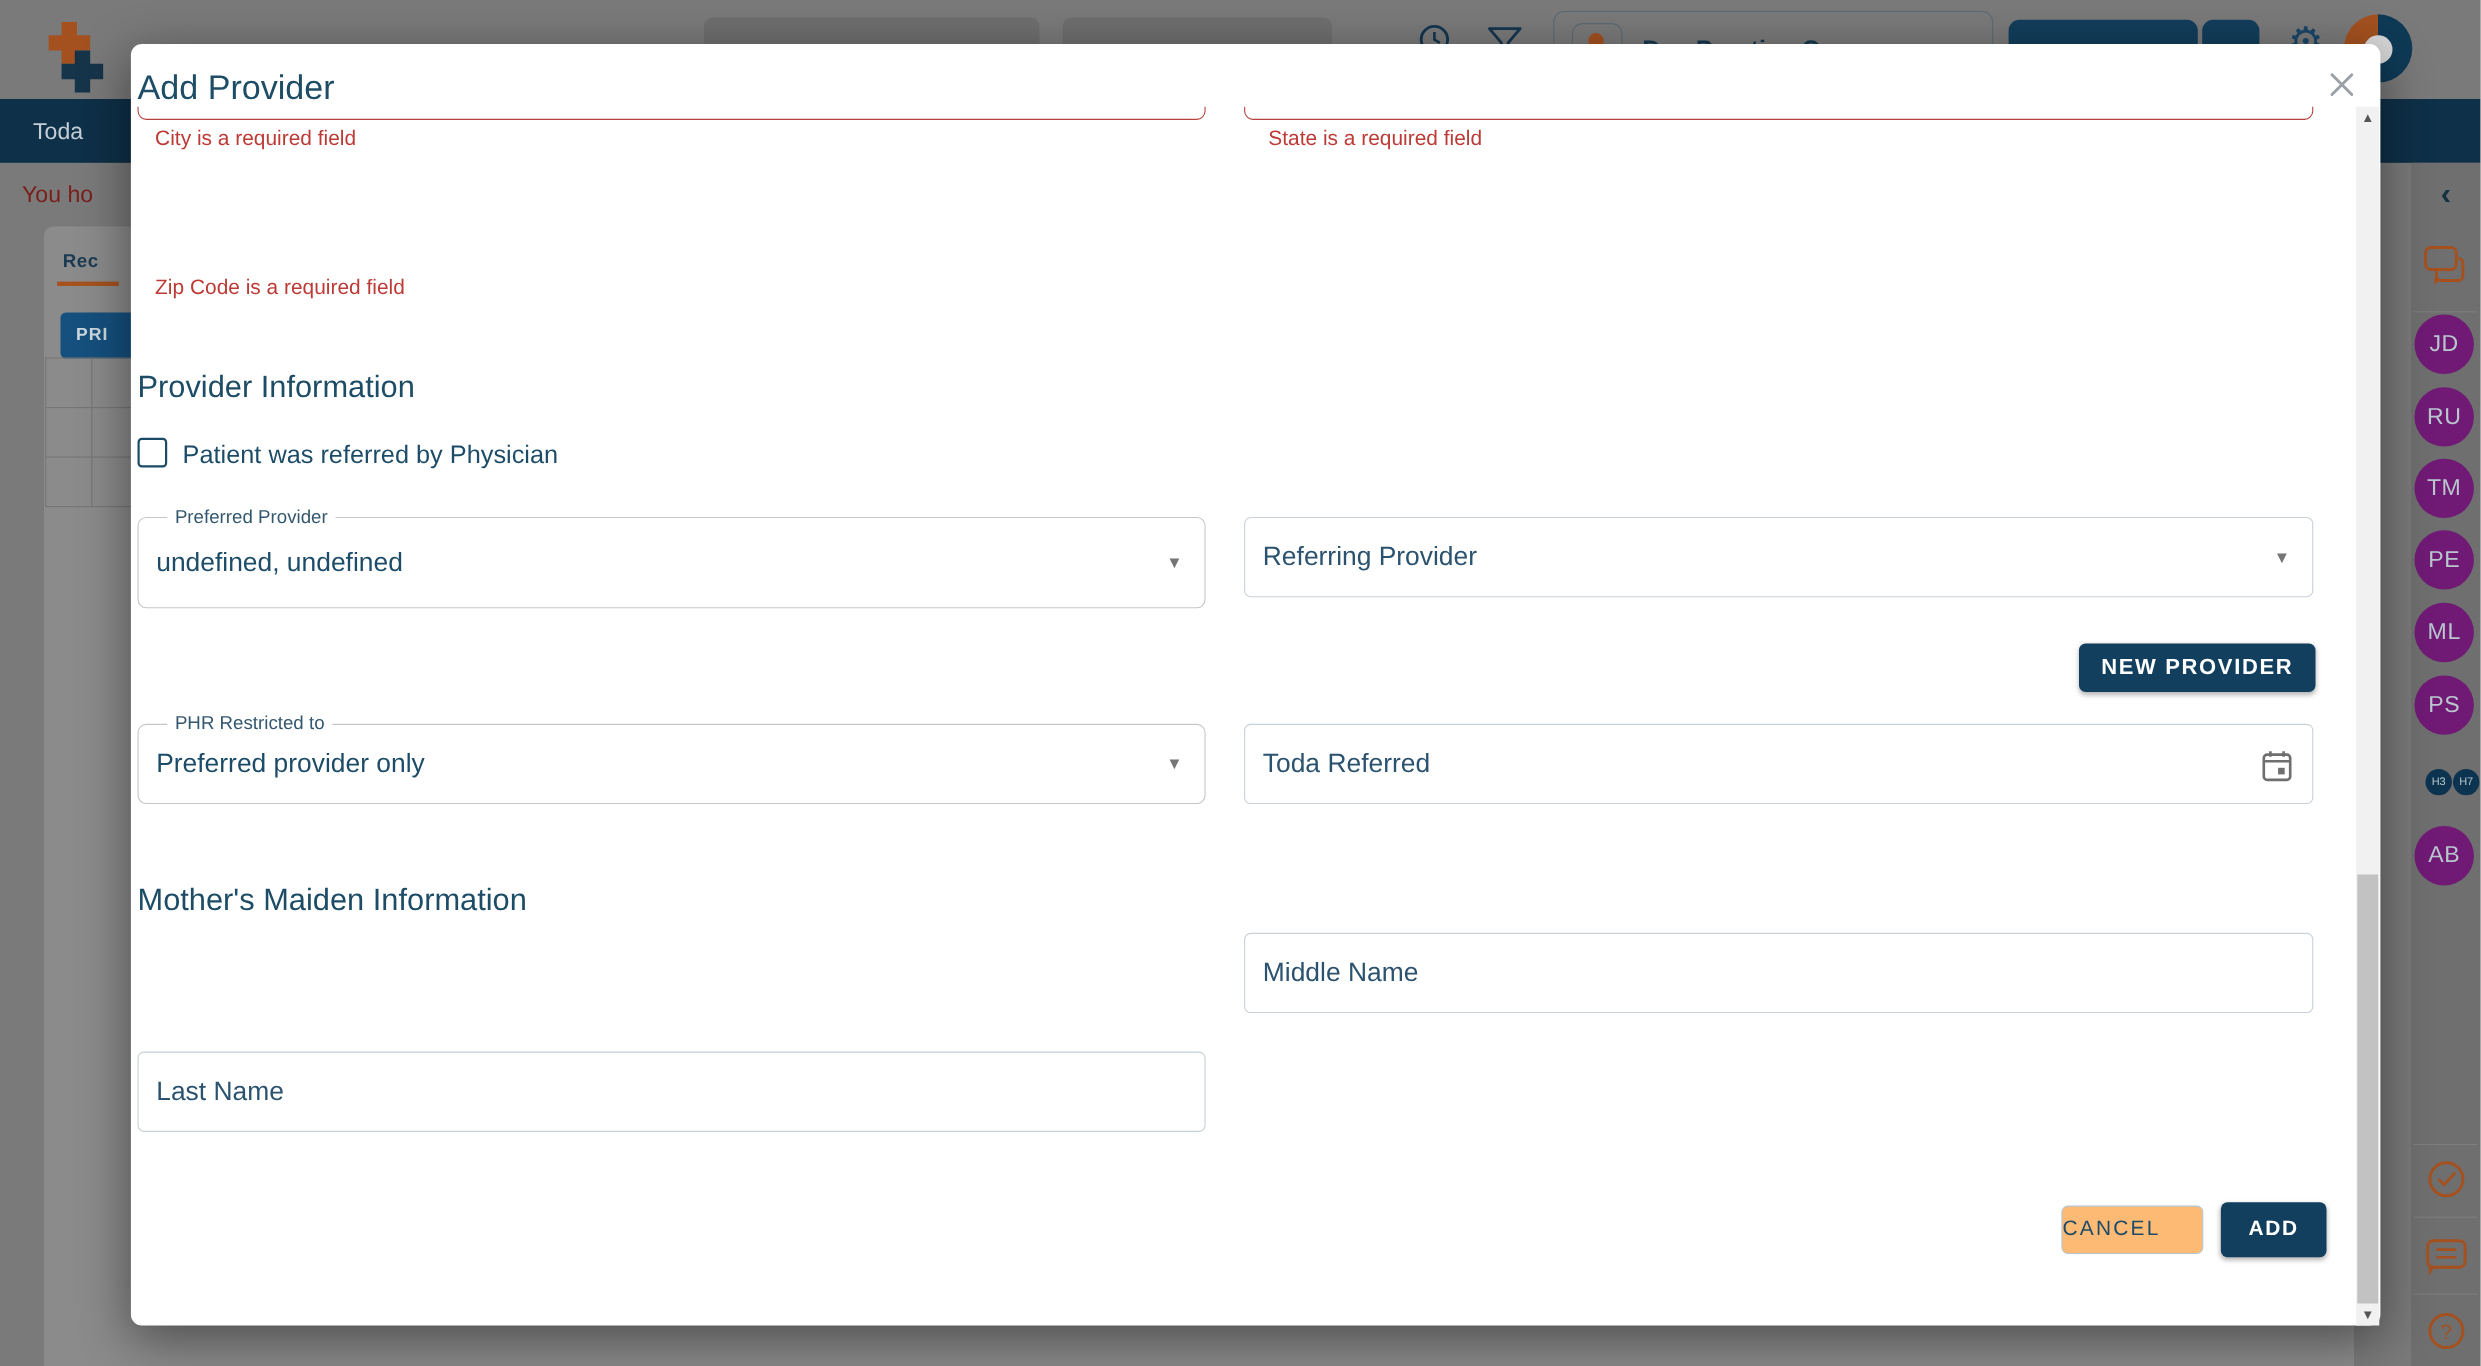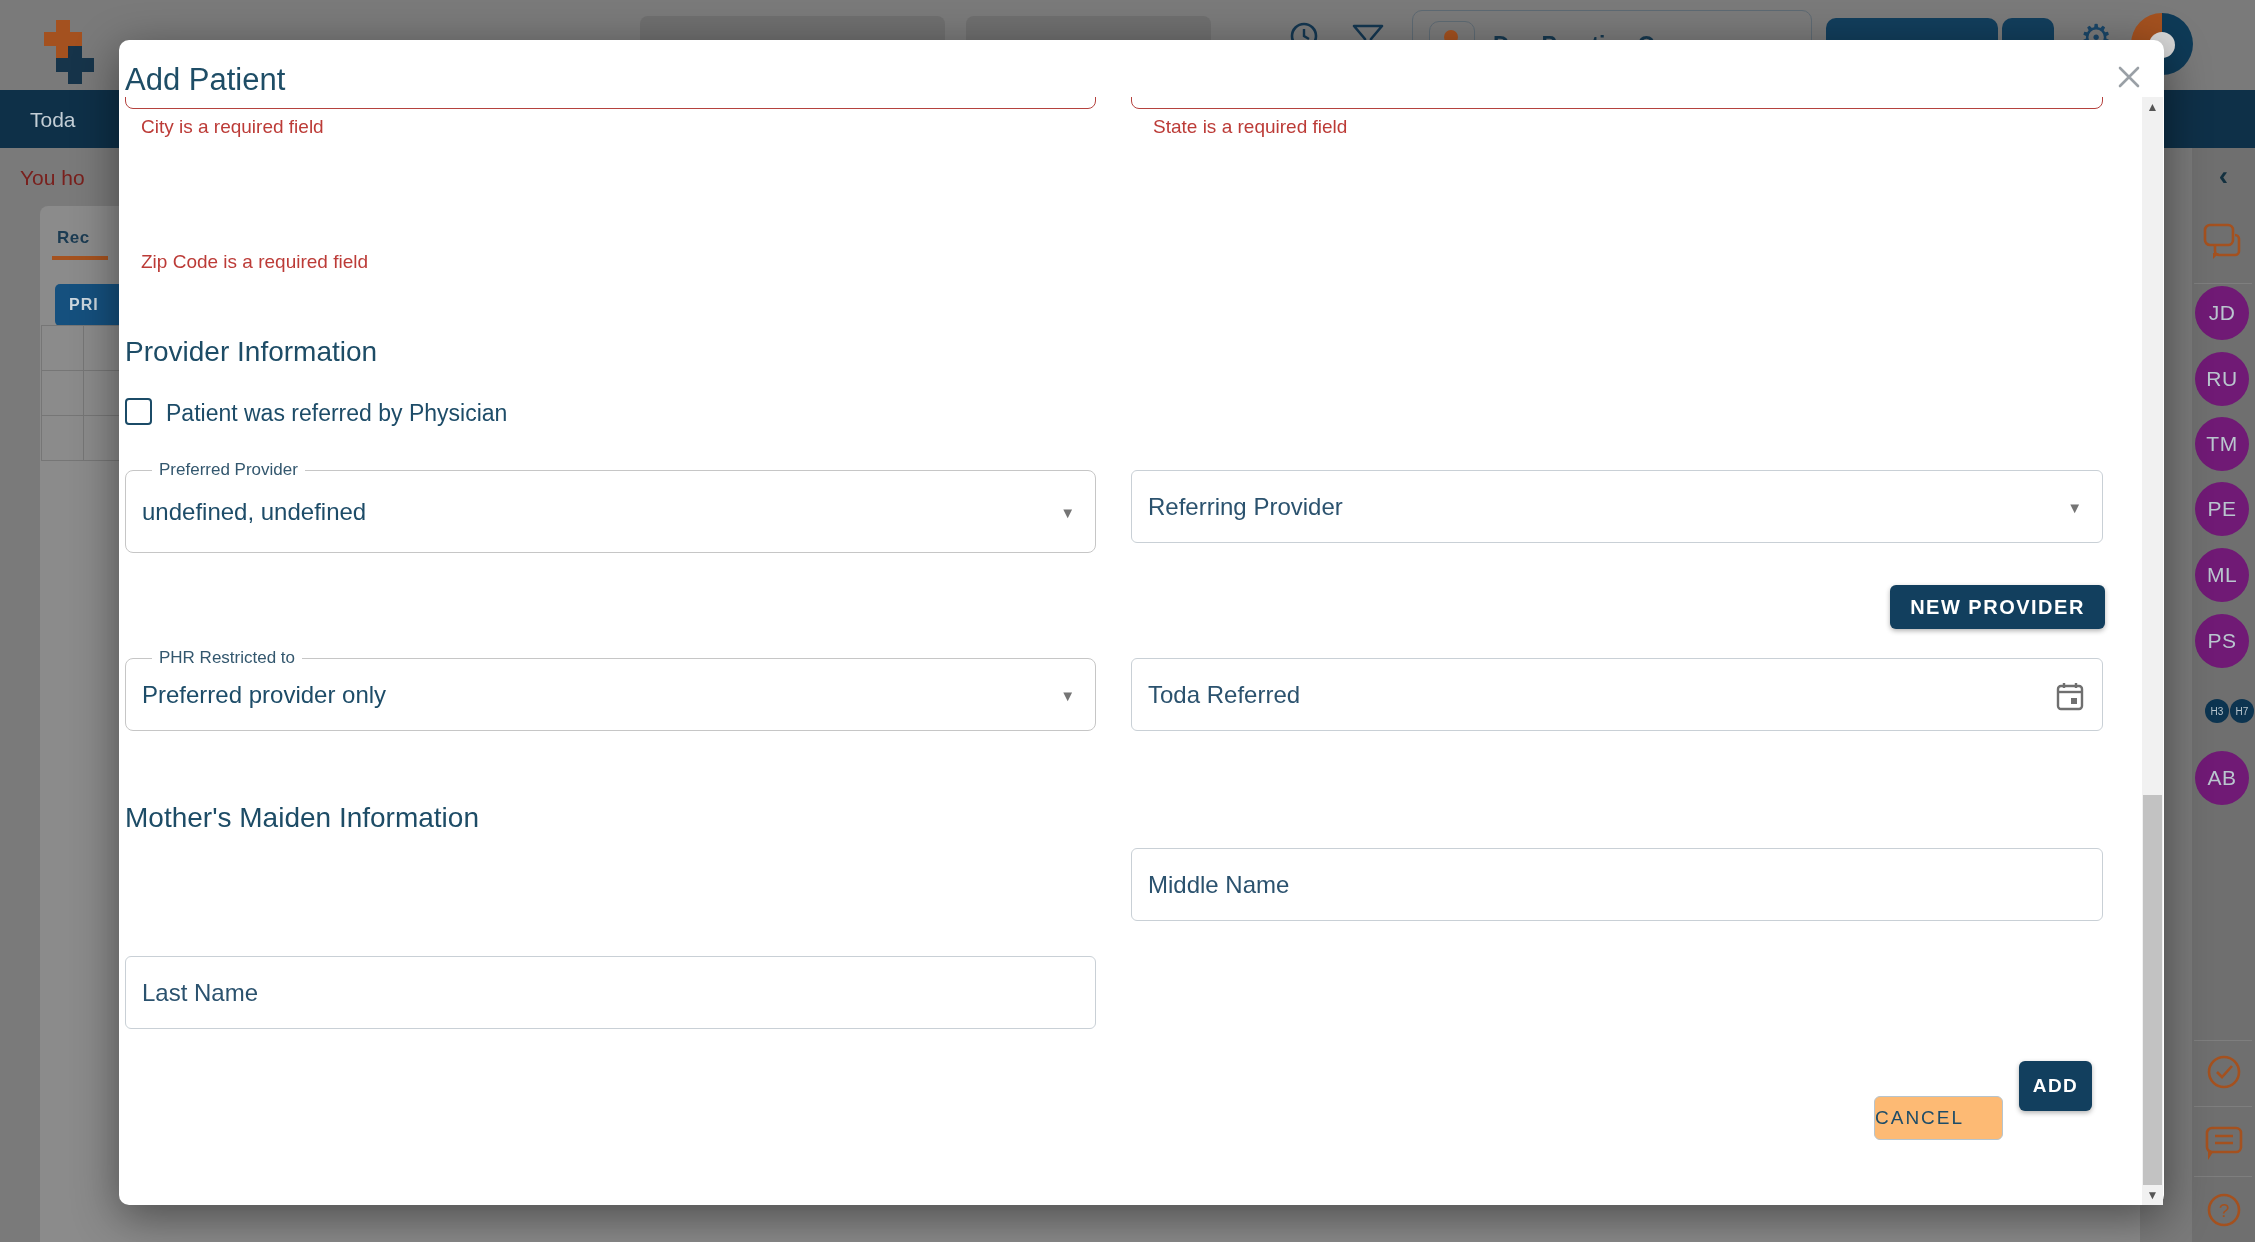--- a/index.html
+++ b/index.html
@@ -159,21 +159,21 @@
     </svg>
     <div class="sb-divider" style="top:1028px"></div>
     <svg class="sb-icon" style="top:1044px" width="36" height="36" viewBox="0 0 36 36">
       <circle cx="18" cy="18" r="15" fill="none" stroke="#a4511f" stroke-width="2.6"></circle>
       <text x="18" y="25" text-anchor="middle" font-size="19" fill="#a4511f" font-family="Liberation Sans, sans-serif">?</text>
     </svg>
   </div>
 
   <div class="abs modal">
 
-    <div class="abs modal-title" style="left:6px;top:22px">Add Patient</div>
+    <div class="abs modal-title" style="left:6px;top:22px">Add Provider</div>
 
     <svg class="abs close-x" style="left:1995px;top:22px" viewBox="0 0 30 30">
       <path d="M6 6 L24 24 M24 6 L6 24" stroke="#9aa0a6" stroke-width="2.6" stroke-linecap="round"></path>
     </svg>
 
     <div class="scrollwrap">
 
       <div class="tf error" style="left:6px;top:-45px;width:971px;height:57px"></div>
       <div class="tf error" style="left:1012px;top:-45px;width:972px;height:57px"></div>
       <div class="helper" style="left:22px;top:19px">City is a required field</div>
@@ -222,21 +222,21 @@
       <div class="tf" style="left:1012px;top:751px;width:972px;height:73px">
         <span class="ph">Middle Name</span>
       </div>
       <div class="tf" style="left:6px;top:859px;width:971px;height:73px">
         <span class="ph">Last Name</span>
       </div>
 
       <div class="btn-outline" style="left:1755px;top:999px;width:129px;height:44px;font-size:19px">
         <span>CANCEL</span>
       </div>
-      <div class="btn-primary" style="left:1900px;top:964px;width:73px;height:50px;font-size:19px">
+      <div class="btn-primary" style="left:1900px;top:996px;width:96px;height:50px;font-size:19px">
         <span>ADD</span>
       </div>
     </div>
 
     <div class="sb-track">
       <div class="sb-arrow" style="top:3px">▲</div>
       <div class="sb-thumb" style="top:698px;height:390px"></div>
       <div class="sb-arrow" style="bottom:3px">▼</div>
     </div>
   </div>

